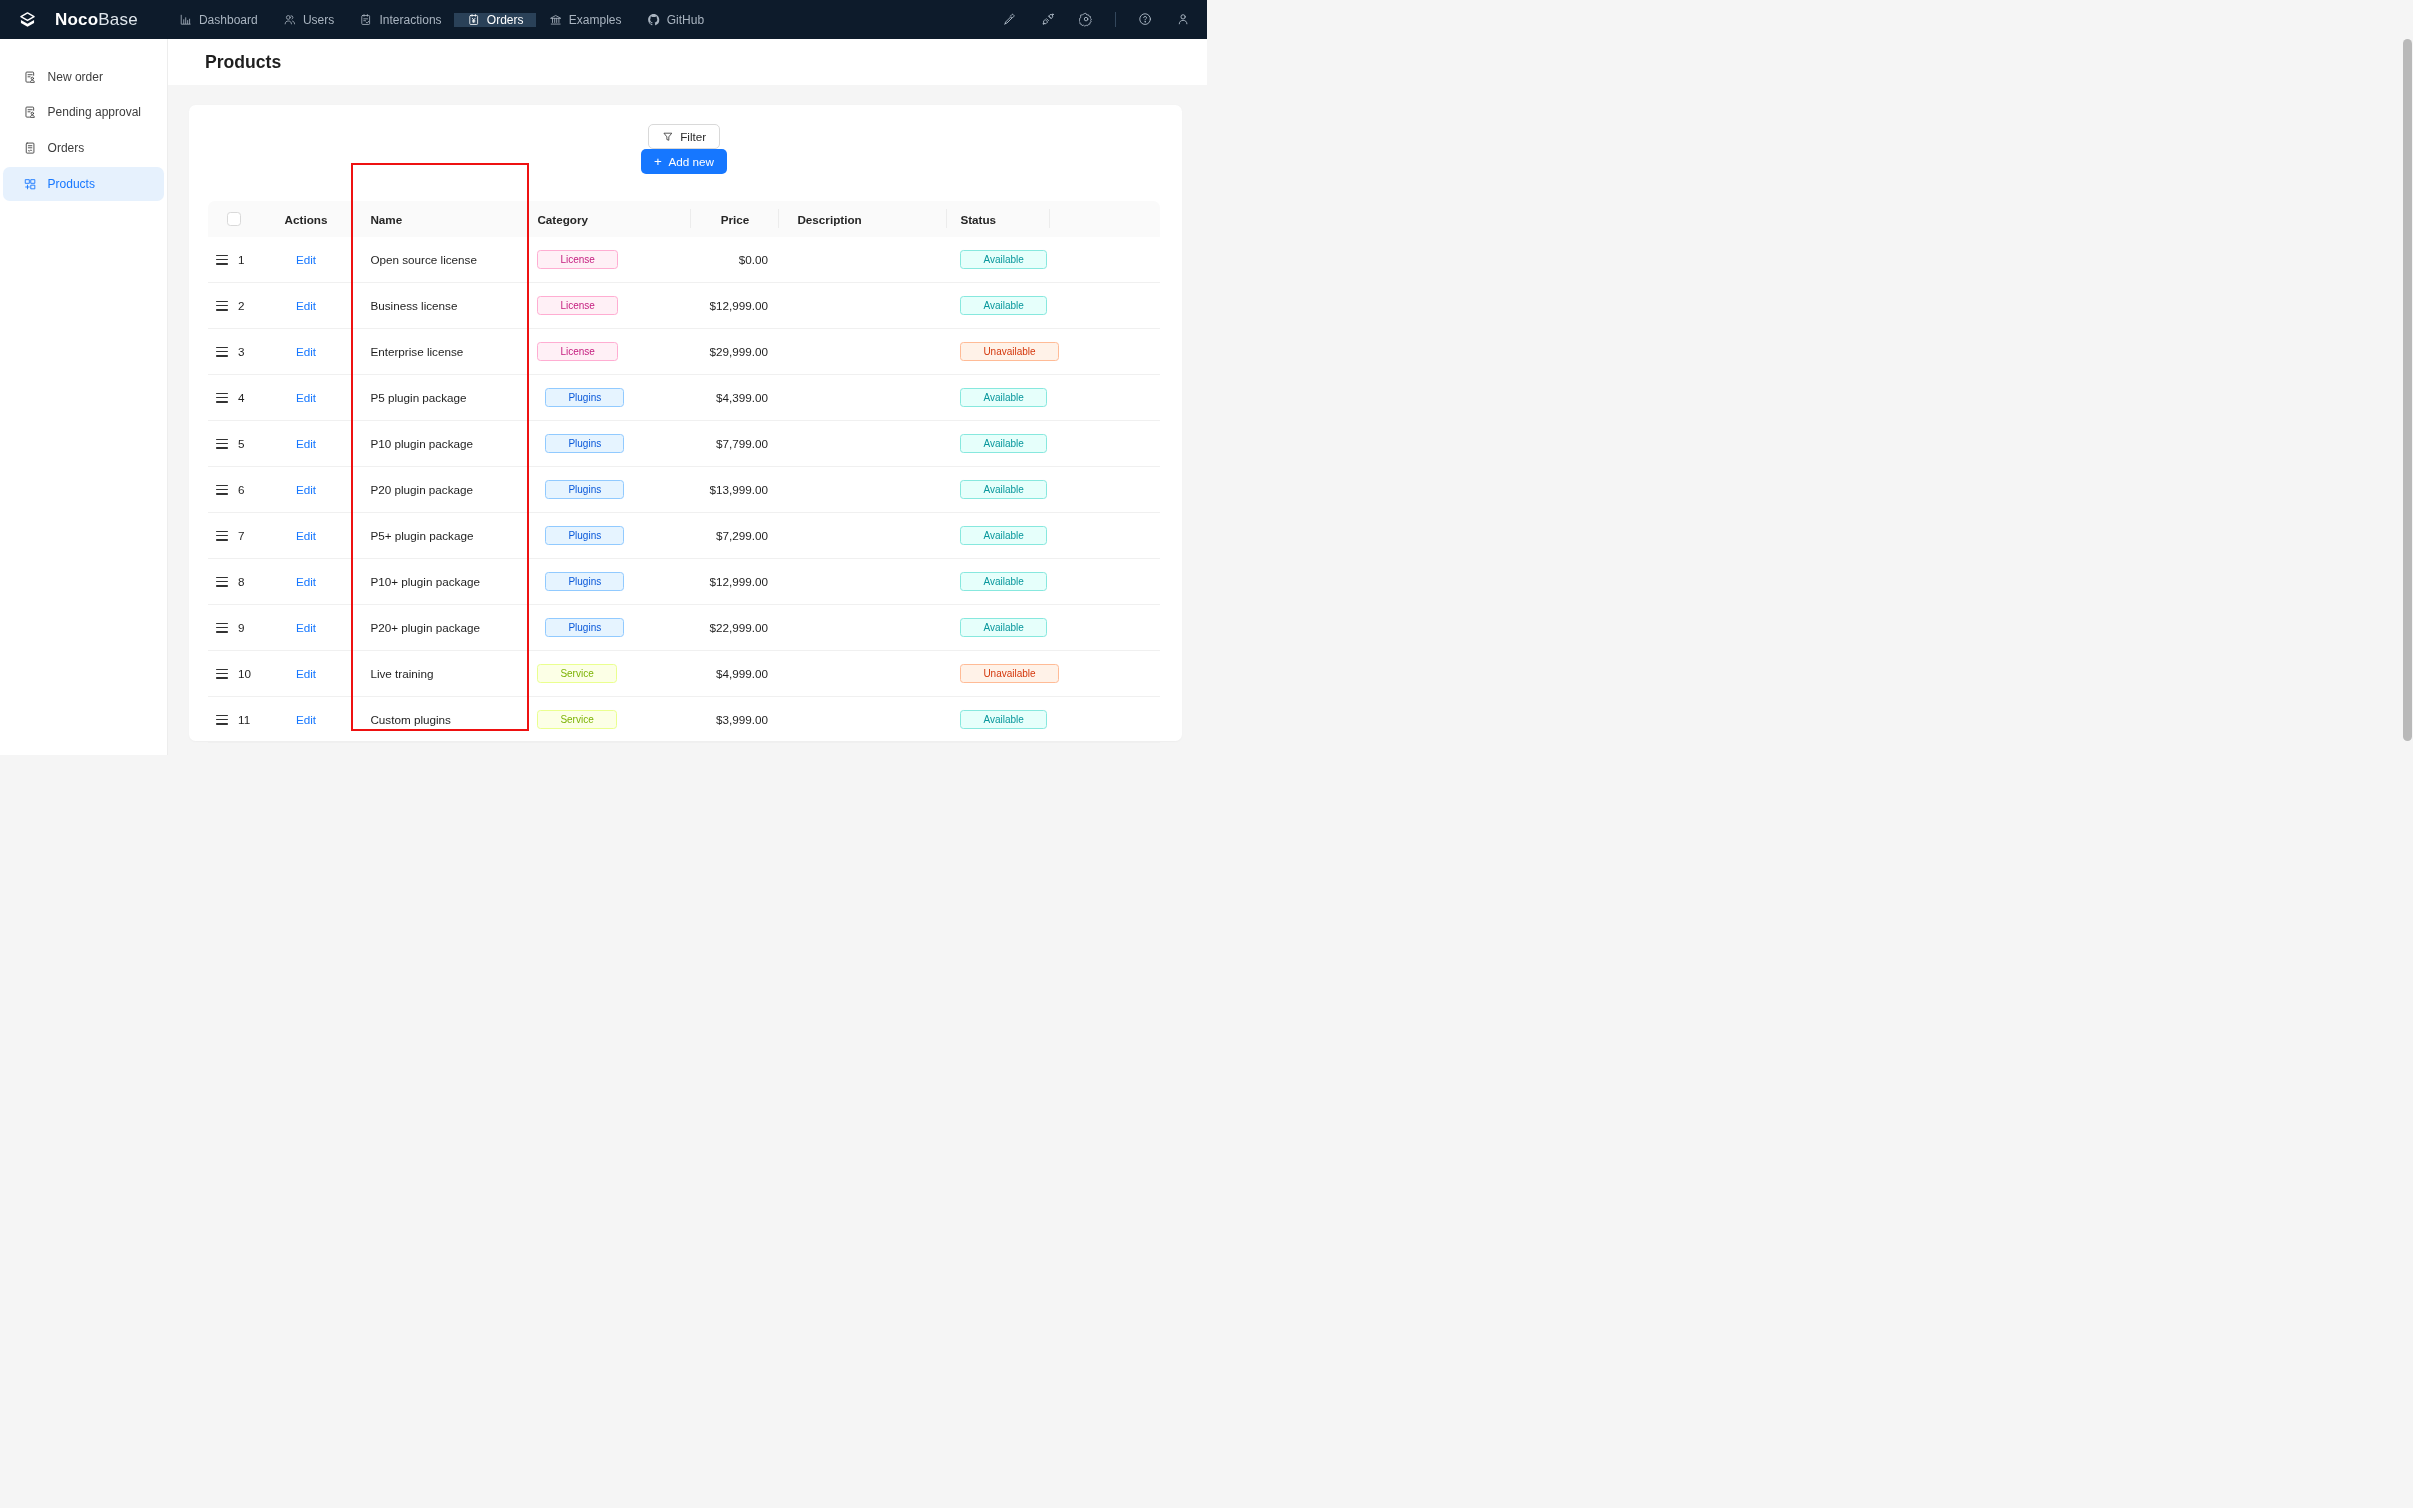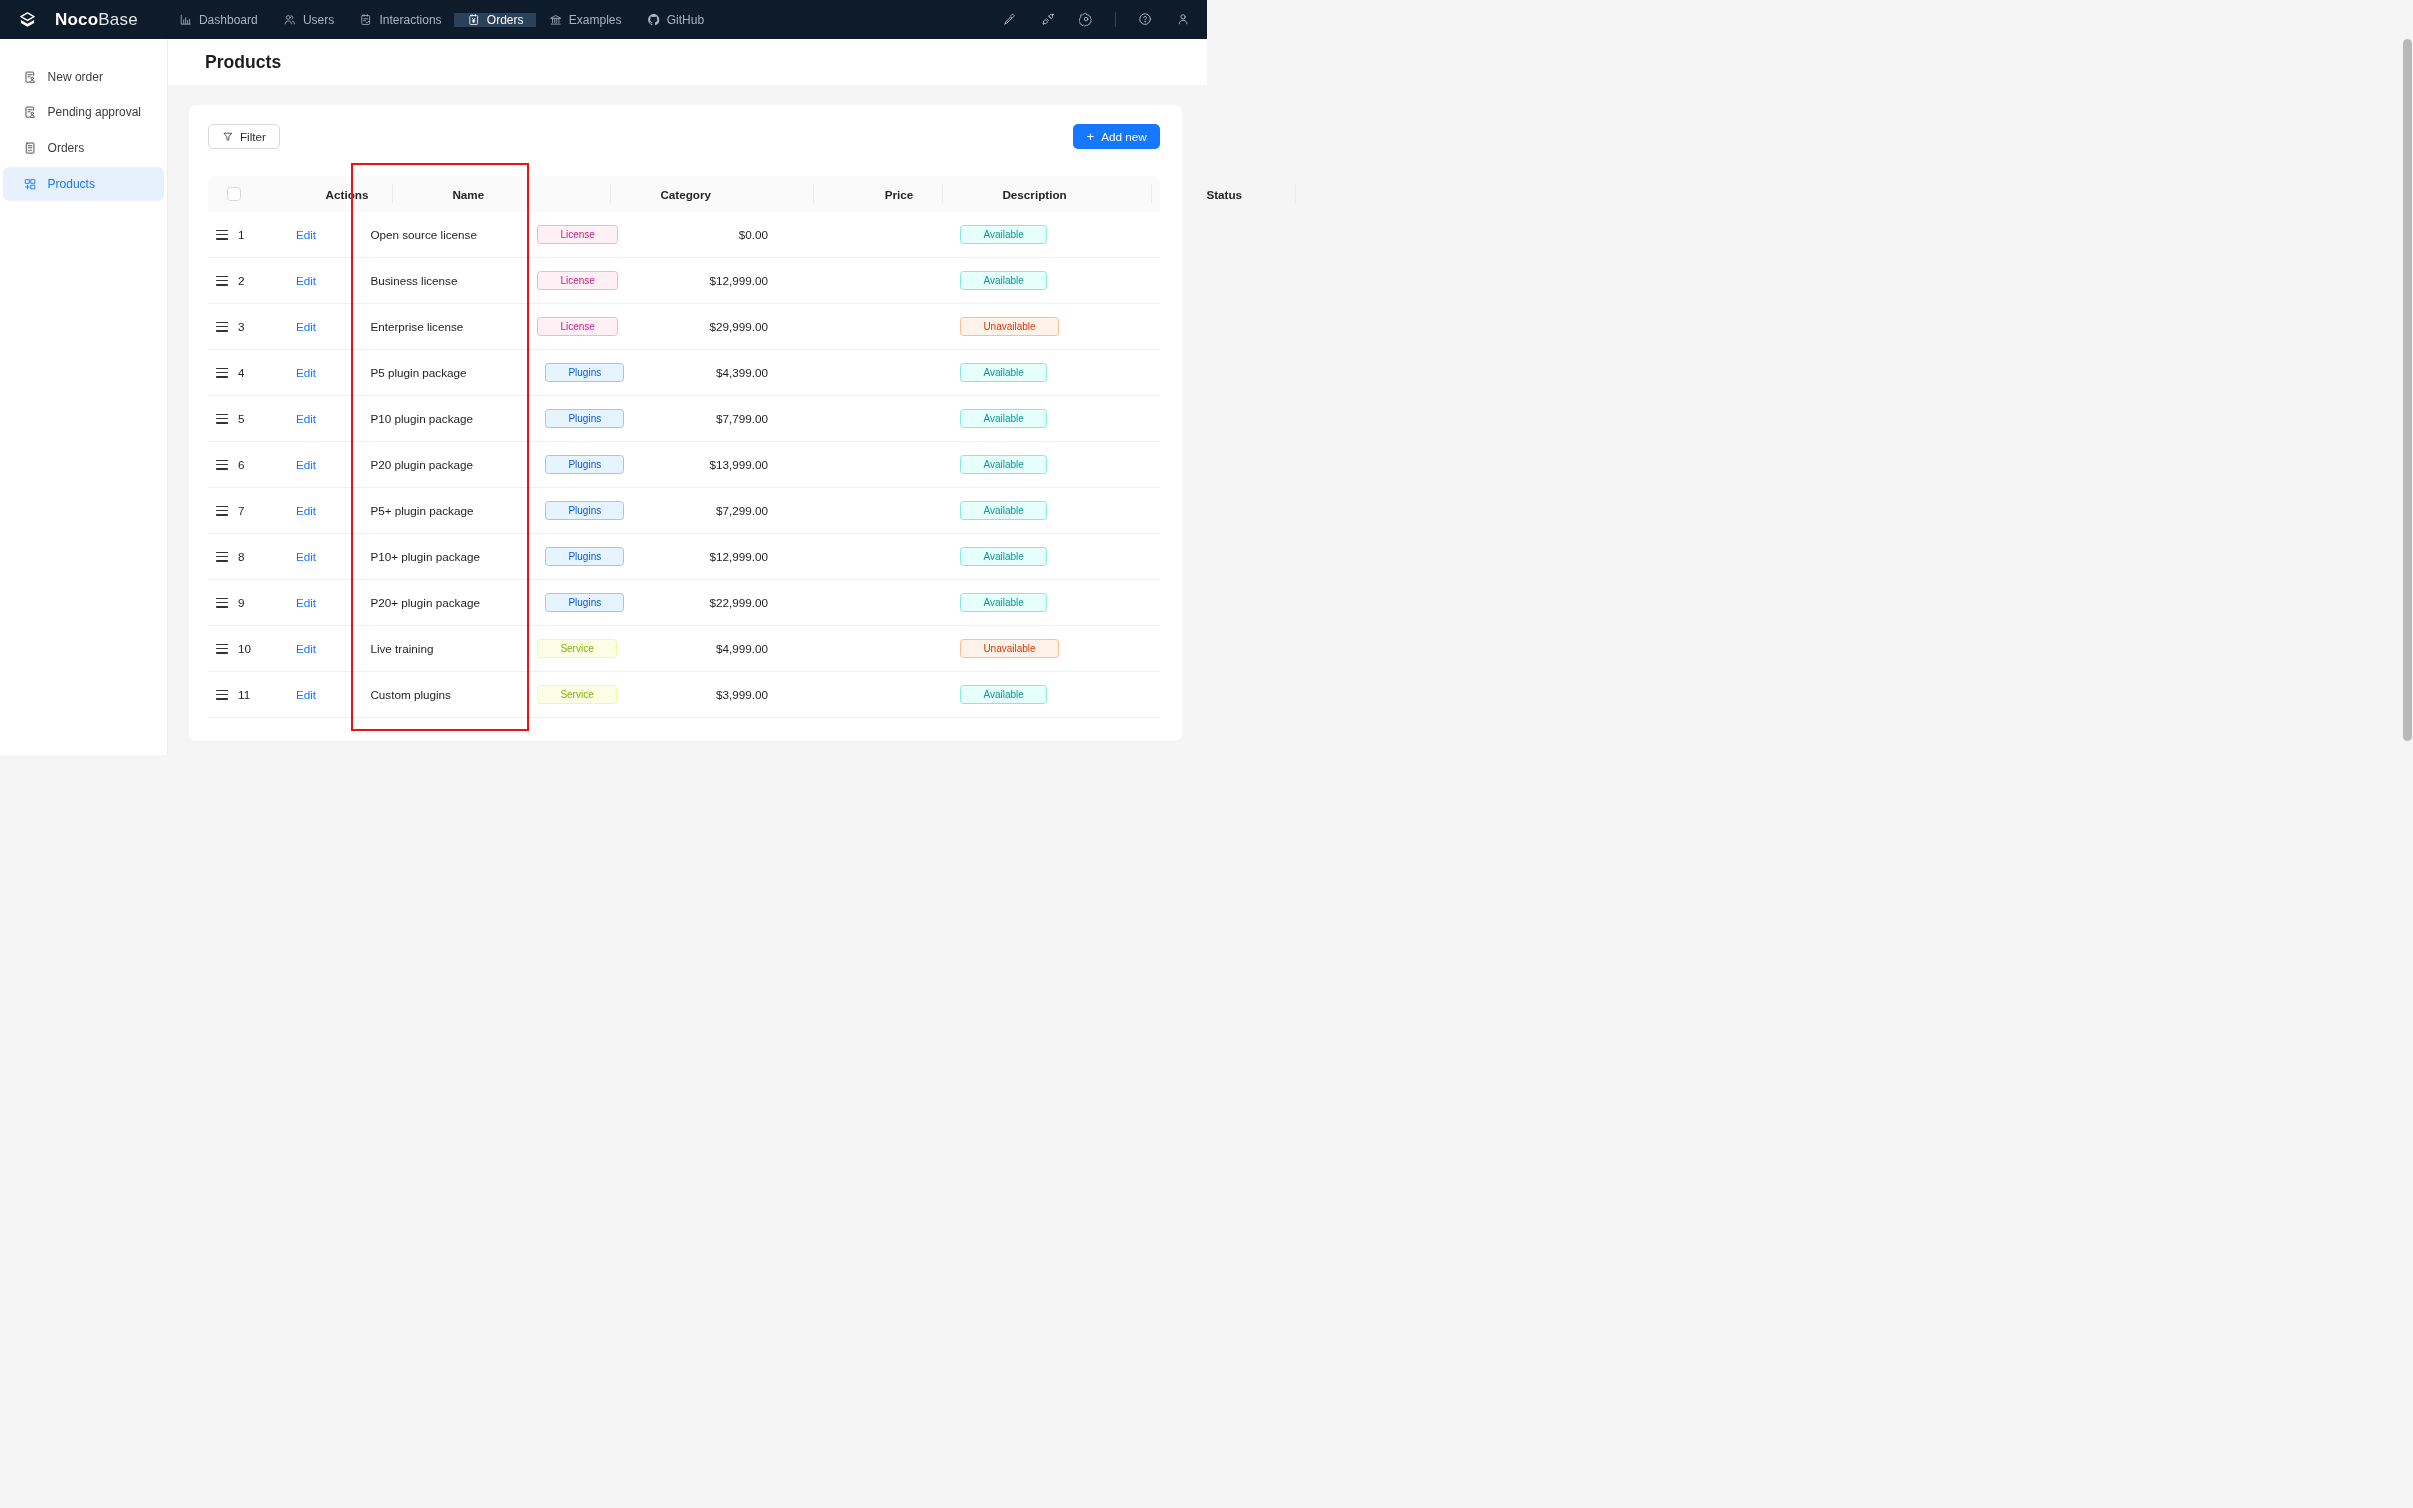--- a/index.html
+++ b/index.html
@@ -41,36 +41,36 @@
 
   
   .page-header { position:fixed; left:168px; top:39px; width:1039px; height:46px;
     background:#fff; display:flex; align-items:center; padding-left:37px; z-index:10; }
   .page-title { font-size:17.6px; font-weight:700; color:#1f1f1f; }
 
   
   .card { position:fixed; left:189px; top:105px; width:993px; height:636px;
     background:#fff; border-radius:6.7px; box-shadow:0 0.8px 1.7px rgba(0,0,0,.03);
     padding:19px 22px 0 19px; z-index:5; }
-  .toolbar { display:flex; justify-content:space-between; align-items:center; }
+  .toolbar { display:flex; justify-content:space-between; align-items:center;flex-direction:column; }
   .btn-filter { display:inline-flex; align-items:center; gap:6.7px; height:25px;
     padding:0 12.6px; background:#fff; border:0.8px solid #d9d9d9; border-radius:5px;
     font-size:11.7px; color:#2b2b2b; cursor:pointer; }
   .btn-filter svg { width:11.7px; height:11.7px; stroke:#2b2b2b; fill:none;
     stroke-width:1.6; stroke-linejoin:round; }
   .btn-add { display:inline-flex; align-items:center; gap:6.7px; height:25px;
     padding:0 13.4px; background:var(--accent); border:none; border-radius:5px;
     font-size:11.7px; color:#fff; cursor:pointer; }
   .btn-add .plus { font-size:13.4px; font-weight:400; line-height:1; }
 
   .table { margin-top:27px; width:952px; }
   .trow { display:grid; grid-template-columns:52px 92px 177px 162px 88px 168px 103px 1fr;
     align-items:center; }
   .thead { height:36px; background:#fafafa; border-radius:6.7px 6.7px 0 0;
-    font-weight:700; font-size:11.7px; color:#262626;gap:41px; }
+    font-weight:700; font-size:11.7px; color:#262626; }
   .thead .cell { position:relative; height:100%; display:flex; align-items:center; }
   .thead .cell.div::after { content:""; position:absolute; right:0; top:8.4px;
     height:18.4px; width:0.8px; background:#ececec; }
   .tbody-row { height:46px; border-bottom:0.8px solid #f0f0f0; font-size:11.7px; }
   .cell-select { display:flex; align-items:center; padding-left:8.4px; gap:10px; }
   .cell-center { display:flex; justify-content:center; }
   .cell-name { padding-left:18.4px; }
   .cell-category { padding-left:8.4px; }
   .cell-price { text-align:right; padding-right:11px; }
   .cell-status { padding-left:13.4px; }

